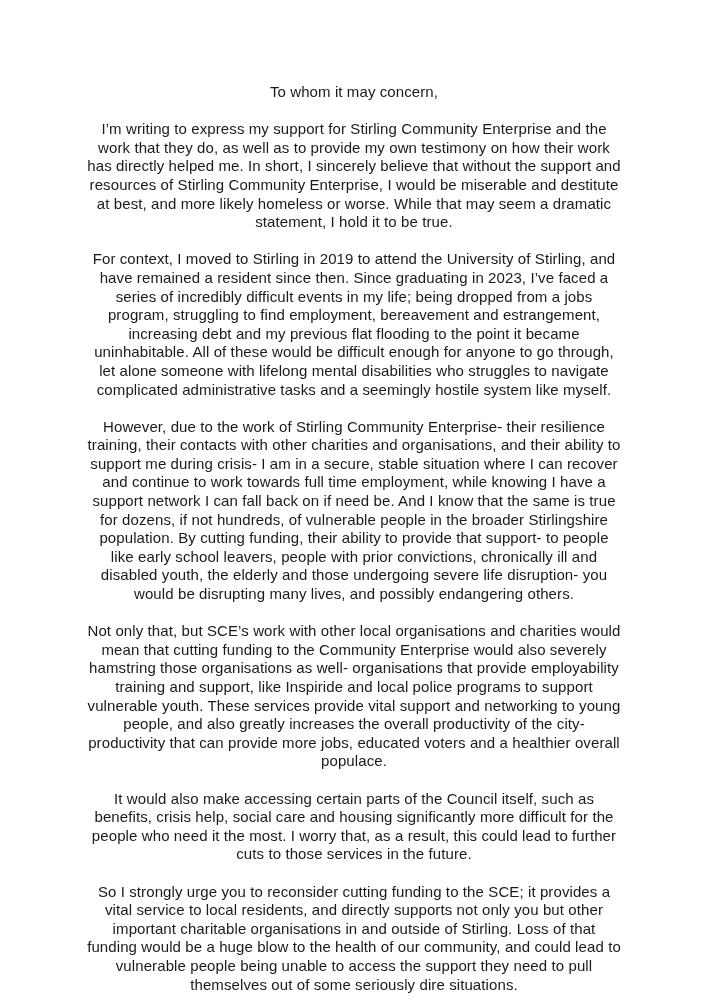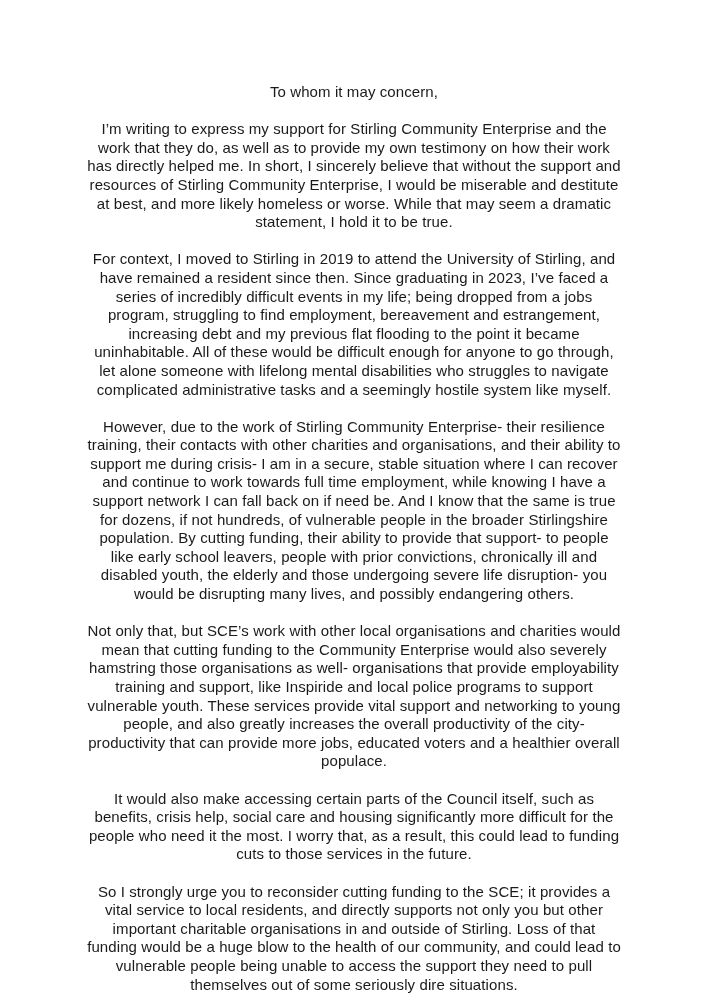--- a/index.html
+++ b/index.html
@@ -39,17 +39,17 @@
 </head>
 <body>
 
 <div class="page">
   <div class="letter-body">
     <p>To whom it may concern,</p>
     <p>I’m writing to express my support for Stirling Community Enterprise and the work that they do, as well as to provide my own testimony on how their work has directly helped me. In short, I sincerely believe that without the support and resources of Stirling Community Enterprise, I would be miserable and destitute at best, and more likely homeless or worse. While that may seem a dramatic statement, I hold it to be true.</p>
     <p>For context, I moved to Stirling in 2019 to attend the University of Stirling, and have remained a resident since then. Since graduating in 2023, I’ve faced a series of incredibly difficult events in my life; being dropped from a jobs program, struggling to find employment, bereavement and estrangement, increasing debt and my previous flat flooding to the point it became uninhabitable. All of these would be difficult enough for anyone to go through, let alone someone with lifelong mental disabilities who struggles to navigate complicated administrative tasks and a seemingly hostile system like myself.</p>
     <p>However, due to the work of Stirling Community Enterprise- their resilience training, their contacts with other charities and organisations, and their ability to support me during crisis- I am in a secure, stable situation where I can recover and continue to work towards full time employment, while knowing I have a support network I can fall back on if need be. And I know that the same is true for dozens, if not hundreds, of vulnerable people in the broader Stirlingshire population. By cutting funding, their ability to provide that support- to people like early school leavers, people with prior convictions, chronically ill and disabled youth, the elderly and those undergoing severe life disruption- you would be disrupting many lives, and possibly endangering others.</p>
     <p>Not only that, but SCE’s work with other local organisations and charities would mean that cutting funding to the Community Enterprise would also severely hamstring those organisations as well- organisations that provide employability training and support, like Inspiride and local police programs to support vulnerable youth. These services provide vital support and networking to young people, and also greatly increases the overall productivity of the city- productivity that can provide more jobs, educated voters and a healthier overall populace.</p>
-    <p>It would also make accessing certain parts of the Council itself, such as benefits, crisis help, social care and housing significantly more difficult for the people who need it the most. I worry that, as a result, this could lead to funding cuts to those services in the future.</p>
+    <p>It would also make accessing certain parts of the Council itself, such as benefits, crisis help, social care and housing significantly more difficult for the people who need it the most. I worry that, as a result, this could lead to further cuts to those services in the future.</p>
     <p>So I strongly urge you to reconsider cutting funding to the SCE; it provides a vital service to local residents, and directly supports not only you but other important charitable organisations in and outside of Stirling. Loss of that funding would be a huge blow to the health of our community, and could lead to vulnerable people being unable to access the support they need to pull themselves out of some seriously dire situations.</p>
     <p>Thank you for your time,</p>
   </div>
 </div>
 
 </body></html>

